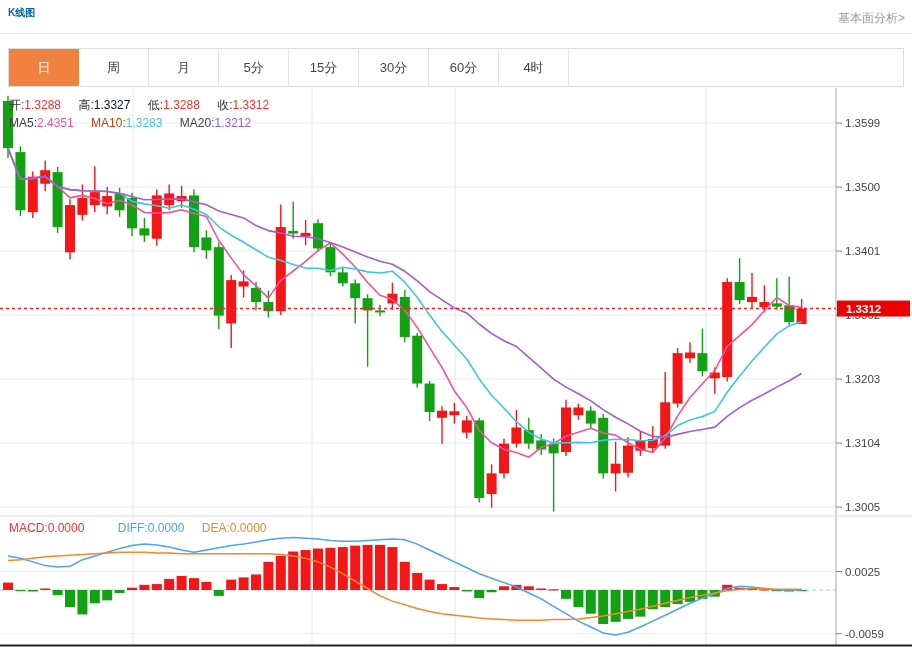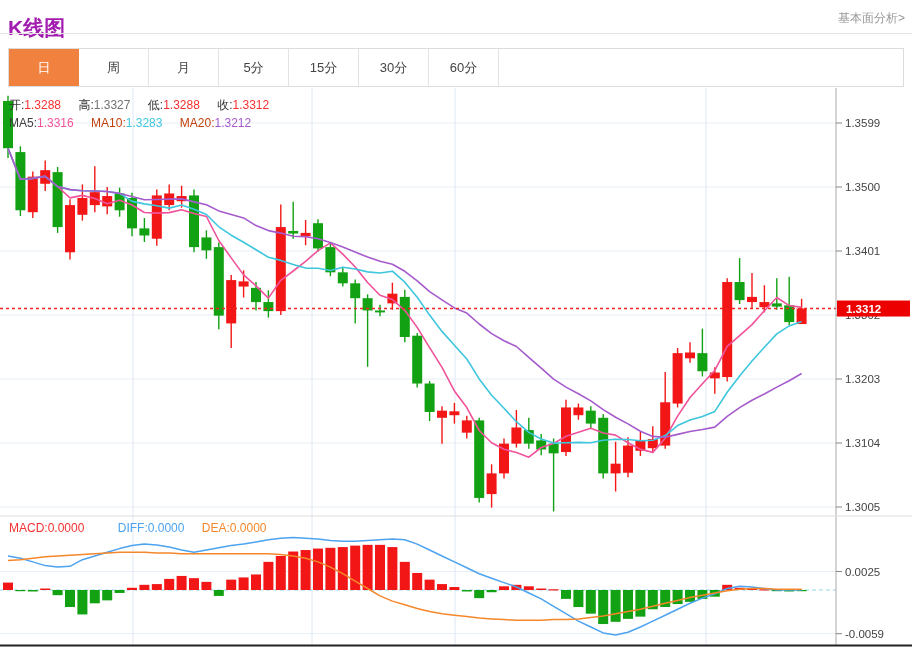--- a/index.html
+++ b/index.html
@@ -1,18 +1,18 @@
 <!DOCTYPE html>
 <html><head>
 <meta charset="utf-8">
 <style>
   html,body{margin:0;padding:0}
   body{width:912px;height:647px;position:relative;background:#fff;overflow:hidden;
        font-family:"Liberation Sans",sans-serif;}
-  .page-title{position:absolute;top:14px;left:8px;font-size:21px;font-weight:bold;color:#a21caf;}
+  .page-title{position:absolute;top:6px;left:8px;font-size:10px;font-weight:bold;color:#0369a1;}
   .analysis-link{position:absolute;top:10px;right:7px;font-size:12px;color:#999;text-decoration:none;cursor:pointer;}
   .divider{position:absolute;top:33px;left:0;width:912px;height:1px;background:#e4e4e4;}
   .tabbar{position:absolute;top:48px;left:8px;width:896px;height:39px;border:1px solid #dcdcdc;
           display:flex;background:#fff;box-sizing:border-box;}
   .tab{width:70px;line-height:37px;text-align:center;font-size:13px;color:#444;
        border-right:1px solid #e3e3e3;cursor:pointer;box-sizing:border-box;}
   .tab.active{color:#fff;border-right:none;}
   .tab-filler{flex:1;}
   svg{position:absolute;left:0;top:0;}
   svg text{font-family:"Liberation Sans",sans-serif;}
@@ -31,20 +31,21 @@
 <div class="divider"></div>
 
 <div class="tabbar">
   <div class="tab active" style="background: rgb(240, 129, 63);">日</div>
   <div class="tab">周</div>
   <div class="tab">月</div>
   <div class="tab">5分</div>
   <div class="tab">15分</div>
   <div class="tab">30分</div>
   <div class="tab">60分</div>
+  <div class="tab">4时</div>
   <div class="tab-filler"></div>
 </div>
 
 <svg id="kchart" width="912" height="647" viewBox="0 0 912 647">
     <g>
       <line x1="0" y1="123" x2="836" y2="123" stroke="#e7eef5" stroke-width="1"></line>
       <line x1="0" y1="187.0000000000001" x2="836" y2="187.0000000000001" stroke="#e7eef5" stroke-width="1"></line>
       <line x1="0" y1="251.00000000000023" x2="836" y2="251.00000000000023" stroke="#e7eef5" stroke-width="1"></line>
       <line x1="0" y1="315.00000000000034" x2="836" y2="315.00000000000034" stroke="#e7eef5" stroke-width="1"></line>
       <line x1="0" y1="379.00000000000045" x2="836" y2="379.00000000000045" stroke="#e7eef5" stroke-width="1"></line>
@@ -297,28 +298,28 @@
       <text x="845" y="637.66" fill="#444444" font-size="11.5">-0.0059</text>
     </g>
     <g>
       <rect x="837" y="300.5353535353546" width="73" height="16" fill="#ec0000"></rect>
       <text x="846" y="313.0353535353546" fill="#fff" font-size="11.5" font-weight="bold">1.3312</text>
     </g>
   </svg>
 
 <div class="row" id="ohlc-row">
   <span class="lab">开:</span><span style="color: rgb(244, 48, 48);">1.3288</span><span class="sp"></span>
-  <span class="lab">高:</span><span style="color: #737373;">1.3327</span><span class="sp"></span>
+  <span class="lab">高:</span><span style="color: #0f172a;">1.3327</span><span class="sp"></span>
   <span class="lab">低:</span><span style="color: rgb(244, 48, 48);">1.3288</span><span class="sp"></span>
   <span class="lab">收:</span><span style="color: rgb(244, 48, 48);">1.3312</span>
 </div>
 
 <div class="row" id="ma-row">
-  <span style="color: #404040;">MA5:</span><span style="color: rgb(240, 83, 155);">1.3316</span><span class="sp"></span>
+  <span style="color: #404040;">MA5:</span><span style="color: rgb(240, 83, 155);">2.4351</span><span class="sp"></span>
   <span style="color: #c2410c;">MA10:</span><span style="color: rgb(62, 198, 221);">1.3283</span><span class="sp"></span>
-  <span style="color: #c2410c;">MA20:</span><span style="color: rgb(165, 91, 204);">1.3212</span>
+  <span style="color: #404040;">MA20:</span><span style="color: rgb(165, 91, 204);">1.3212</span>
 </div>
 
 <div class="row" id="macd-row">
   <span style="color: rgb(244, 48, 48);">MACD:</span><span style="color: rgb(244, 48, 48);">0.0000</span><span class="sp"></span>
   <span style="color: rgb(77, 163, 239); padding-left: 16px;">DIFF:</span><span style="color: rgb(77, 163, 239);">0.0000</span><span class="sp"></span>
   <span style="color: rgb(245, 135, 43);">DEA:</span><span style="color: rgb(245, 135, 43);">0.0000</span>
 </div>
 
 </body></html>

